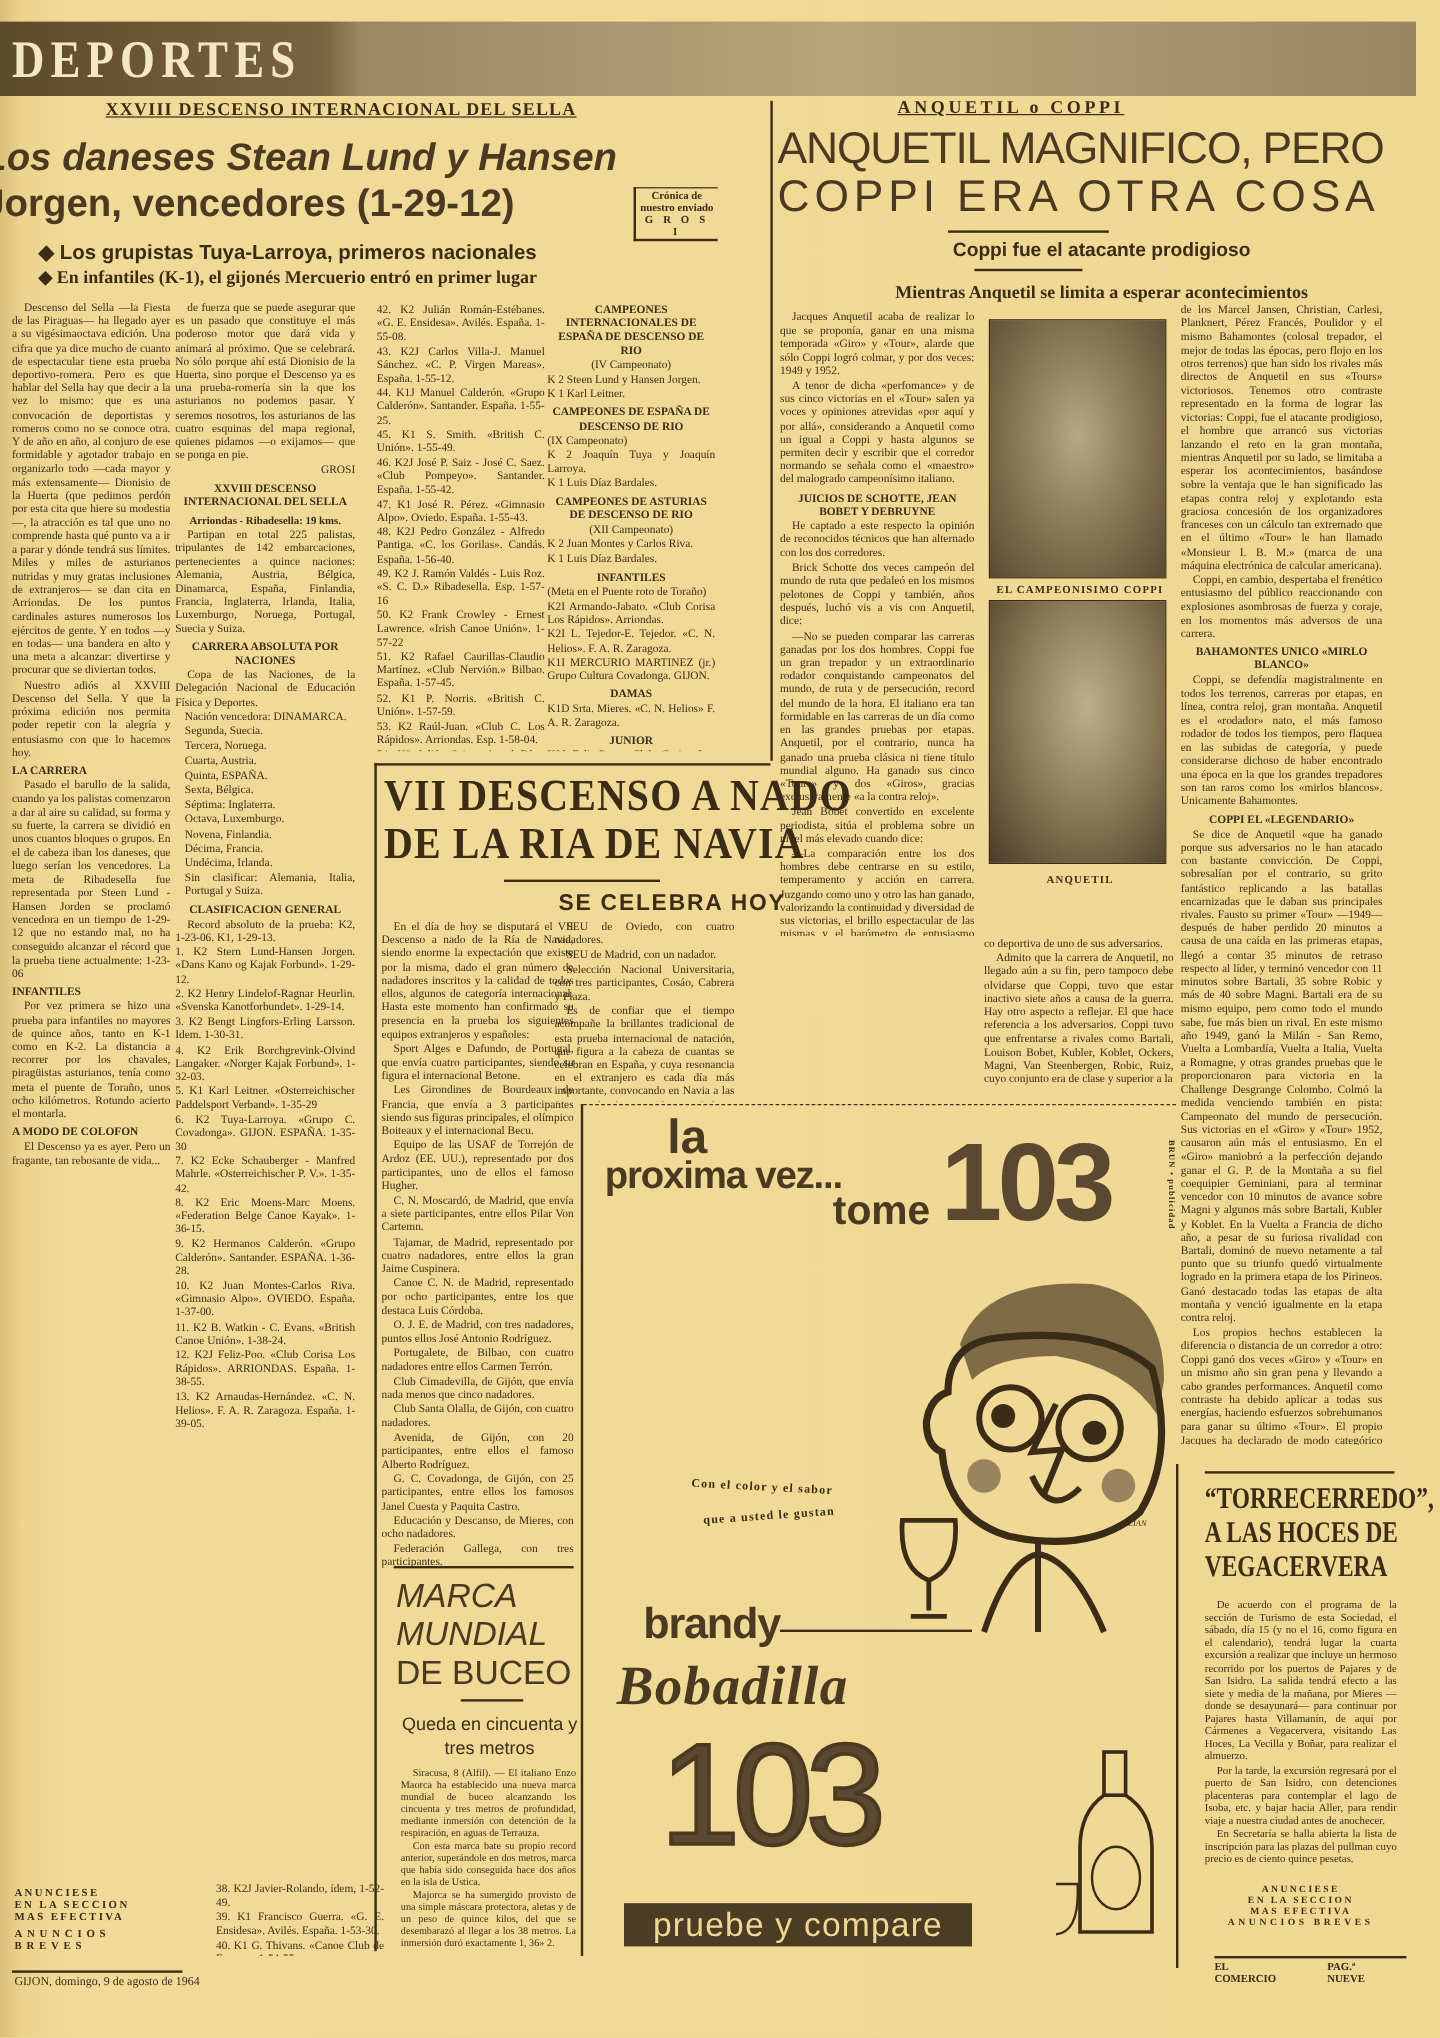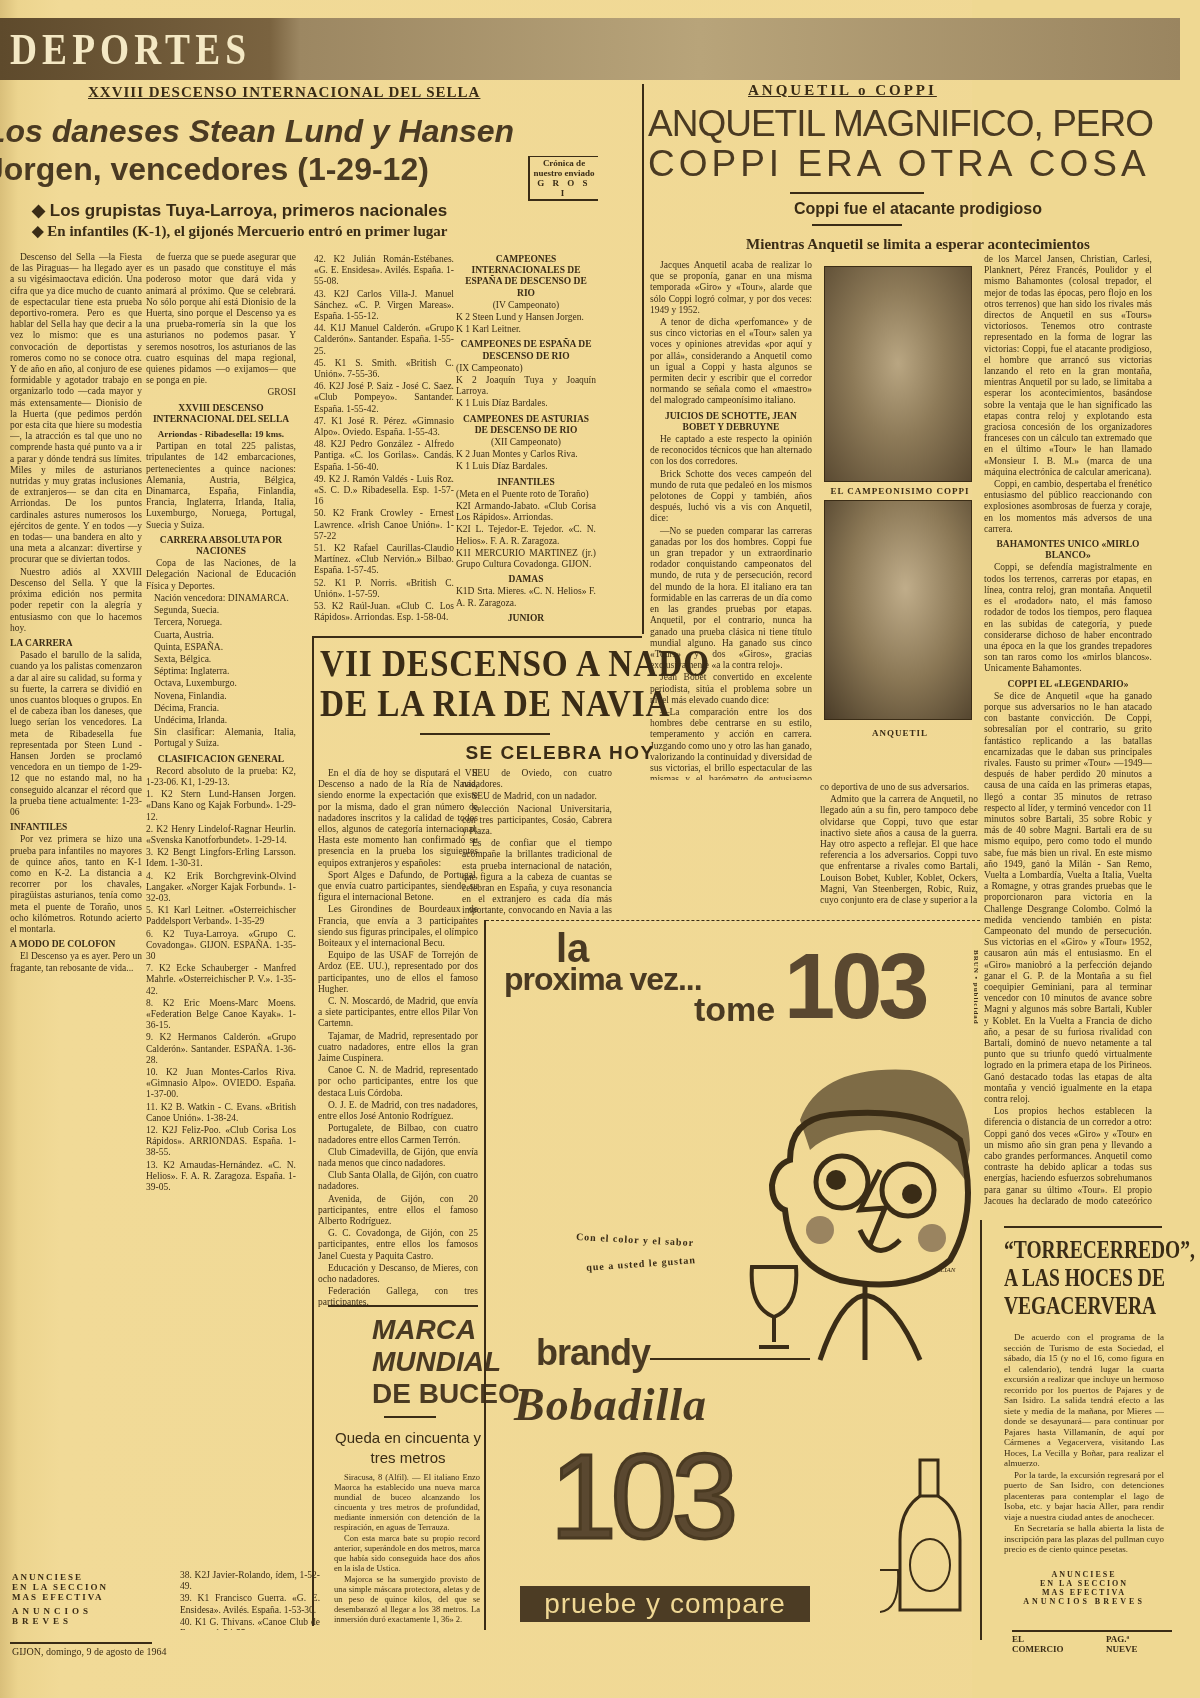--- a/index.html
+++ b/index.html
@@ -113,21 +113,21 @@
     <div>38. K2J Javier-Rolando, ídem, 1-52-49.</div>
     <div>39. K1 Francisco Guerra. «G. E. Ensidesa». Avilés. España. 1-53-30.</div>
     <div>40. K1 G. Thivans. «Canoe Club de France». 1-54-55.</div>
 
   </div>
 
   <div class="col small-list" style="left:314px;top:254px;width:140px;height:372px;">
     <div>42. K2 Julián Román-Estébanes. «G. E. Ensidesa». Avilés. España. 1-55-08.</div>
     <div>43. K2J Carlos Villa-J. Manuel Sánchez. «C. P. Virgen Mareas». España. 1-55-12.</div>
     <div>44. K1J Manuel Calderón. «Grupo Calderón». Santander. España. 1-55-25.</div>
-    <div>45. K1 S. Smith. «British C. Unión». 7-55-36.</div>
+    <div>45. K1 S. Smith. «British C. Unión». 1-55-49.</div>
     <div>46. K2J José P. Saiz - José C. Saez. «Club Pompeyo». Santander. España. 1-55-42.</div>
     <div>47. K1 José R. Pérez. «Gimnasio Alpo». Oviedo. España. 1-55-43.</div>
     <div>48. K2J Pedro González - Alfredo Pantiga. «C. los Gorilas». Candás. España. 1-56-40.</div>
     <div>49. K2 J. Ramón Valdés - Luis Roz. «S. C. D.» Ribadesella. Esp. 1-57-16</div>
     <div>50. K2 Frank Crowley - Ernest Lawrence. «Irish Canoe Unión». 1-57-22</div>
     <div>51. K2 Rafael Caurillas-Claudio Martínez. «Club Nervión.» Bilbao. España. 1-57-45.</div>
     <div>52. K1 P. Norris. «British C. Unión». 1-57-59.</div>
     <div>53. K2 Raúl-Juan. «Club C. Los Rápidos». Arriondas. Esp. 1-58-04.</div>
     <div>54. K2 Julián Saiz - Angel Díaz. «Club Pompeyo». Santander. España. 1-58-08.</div>
 
@@ -169,39 +169,39 @@
   <div class="rule-h" style="left:420px;top:733px;width:130px;height:1.5px;"></div>
   <div style="position:absolute;left:320px;top:742px;width:480px;text-align:center;font-family:'Liberation Sans',sans-serif;font-weight:bold;font-size:19px;letter-spacing:1.5px;">SE CELEBRA HOY</div>
   <div class="col small-list" style="left:318px;top:768px;width:160px;height:540px;">
     <p>En el día de hoy se disputará el VII Descenso a nado de la Ría de Navia, siendo enorme la expectación que existe por la misma, dado el gran número de nadadores inscritos y la calidad de todos ellos, algunos de categoría internacional. Hasta este momento han confirmado su presencia en la prueba los siguientes equipos extranjeros y españoles:</p>
     <p>Sport Alges e Dafundo, de Portugal, que envía cuatro participantes, siendo su figura el internacional Betone.</p>
     <p>Les Girondines de Bourdeaux de Francia, que envía a 3 participantes siendo sus figuras principales, el olímpico Boiteaux y el internacional Becu.</p>
     <p>Equipo de las USAF de Torrejón de Ardoz (EE. UU.), representado por dos participantes, uno de ellos el famoso Hugher.</p>
     <p>C. N. Moscardó, de Madrid, que envía a siete participantes, entre ellos Pilar Von Cartemn.</p>
     <p>Tajamar, de Madrid, representado por cuatro nadadores, entre ellos la gran Jaime Cuspinera.</p>
     <p>Canoe C. N. de Madrid, representado por ocho participantes, entre los que destaca Luis Córdoba.</p>
-    <p>O. J. E. de Madrid, con tres nadadores, entre ellos José Antonio Rodríguez.</p>
+    <p>O. J. E. de Madrid, con tres nadadores, puntos ellos José Antonio Rodríguez.</p>
     <p>Portugalete, de Bilbao, con cuatro nadadores entre ellos Carmen Terrón.</p>
     <p>Club Cimadevilla, de Gijón, que envía nada menos que cinco nadadores.</p>
     <p>Club Santa Olalla, de Gijón, con cuatro nadadores.</p>
     <p>Avenida, de Gijón, con 20 participantes, entre ellos el famoso Alberto Rodríguez.</p>
     <p>G. C. Covadonga, de Gijón, con 25 participantes, entre ellos los famosos Janel Cuesta y Paquita Castro.</p>
     <p>Educación y Descanso, de Mieres, con ocho nadadores.</p>
     <p>Federación Gallega, con tres participantes.</p>
 
   </div>
   <div class="col small-list" style="left:462px;top:768px;width:150px;height:150px;">
     <p>SEU de Oviedo, con cuatro nadadores.</p>
     <p>SEU de Madrid, con un nadador.</p>
     <p>Selección Nacional Universitaria, con tres participantes, Cosáo, Cabrera y Plaza.</p>
     <p>Es de confiar que el tiempo acompañe la brillantes tradicional de esta prueba internacional de natación, que figura a la cabeza de cuantas se celebran en España, y cuya resonancia en el extranjero es cada día más importante, convocando en Navia a las figuras de la natación española y europea.</p>
   </div>
 
   <div class="rule-h" style="left:328px;top:1305px;width:150px;"></div>
-  <div style="position:absolute;left:330px;top:1314px;font-family:'Liberation Sans',sans-serif;font-weight:bold;font-style:italic;font-size:28px;line-height:32px;color:#4a3a22;margin-left:42px;">
+  <div style="position:absolute;left:330px;top:1314px;font-family:'Liberation Sans',sans-serif;font-weight:normal;font-style:italic;font-size:28px;line-height:32px;color:#4a3a22;">
     <div>MARCA</div>
     <div>MUNDIAL</div>
     <div style="font-style:normal">DE BUCEO</div>
   </div>
   <div class="rule-h" style="left:384px;top:1416px;width:52px;height:1.5px;"></div>
   <div style="position:absolute;left:334px;top:1428px;width:148px;text-align:center;font-family:'Liberation Sans',sans-serif;font-size:15px;line-height:20px;">Queda en cincuenta y tres metros</div>
   <div class="col" style="left:334px;top:1472px;width:146px;height:162px;font-size:8.5px;line-height:10px;">
     <p>Siracusa, 8 (Alfil). — El italiano Enzo Maorca ha establecido una nueva marca mundial de buceo alcanzando los cincuenta y tres metros de profundidad, mediante inmersión con detención de la respiración, en aguas de Terrauza.</p>
     <p>Con esta marca bate su propio record anterior, superándole en dos metros, marca que había sido conseguida hace dos años en la isla de Ustica.</p>
     <p>Majorca se ha sumergido provisto de una simple máscara protectora, aletas y de un peso de quince kilos, del que se desembarazó al llegar a los 38 metros. La inmersión duró exactamente 1, 36» 2.</p>

